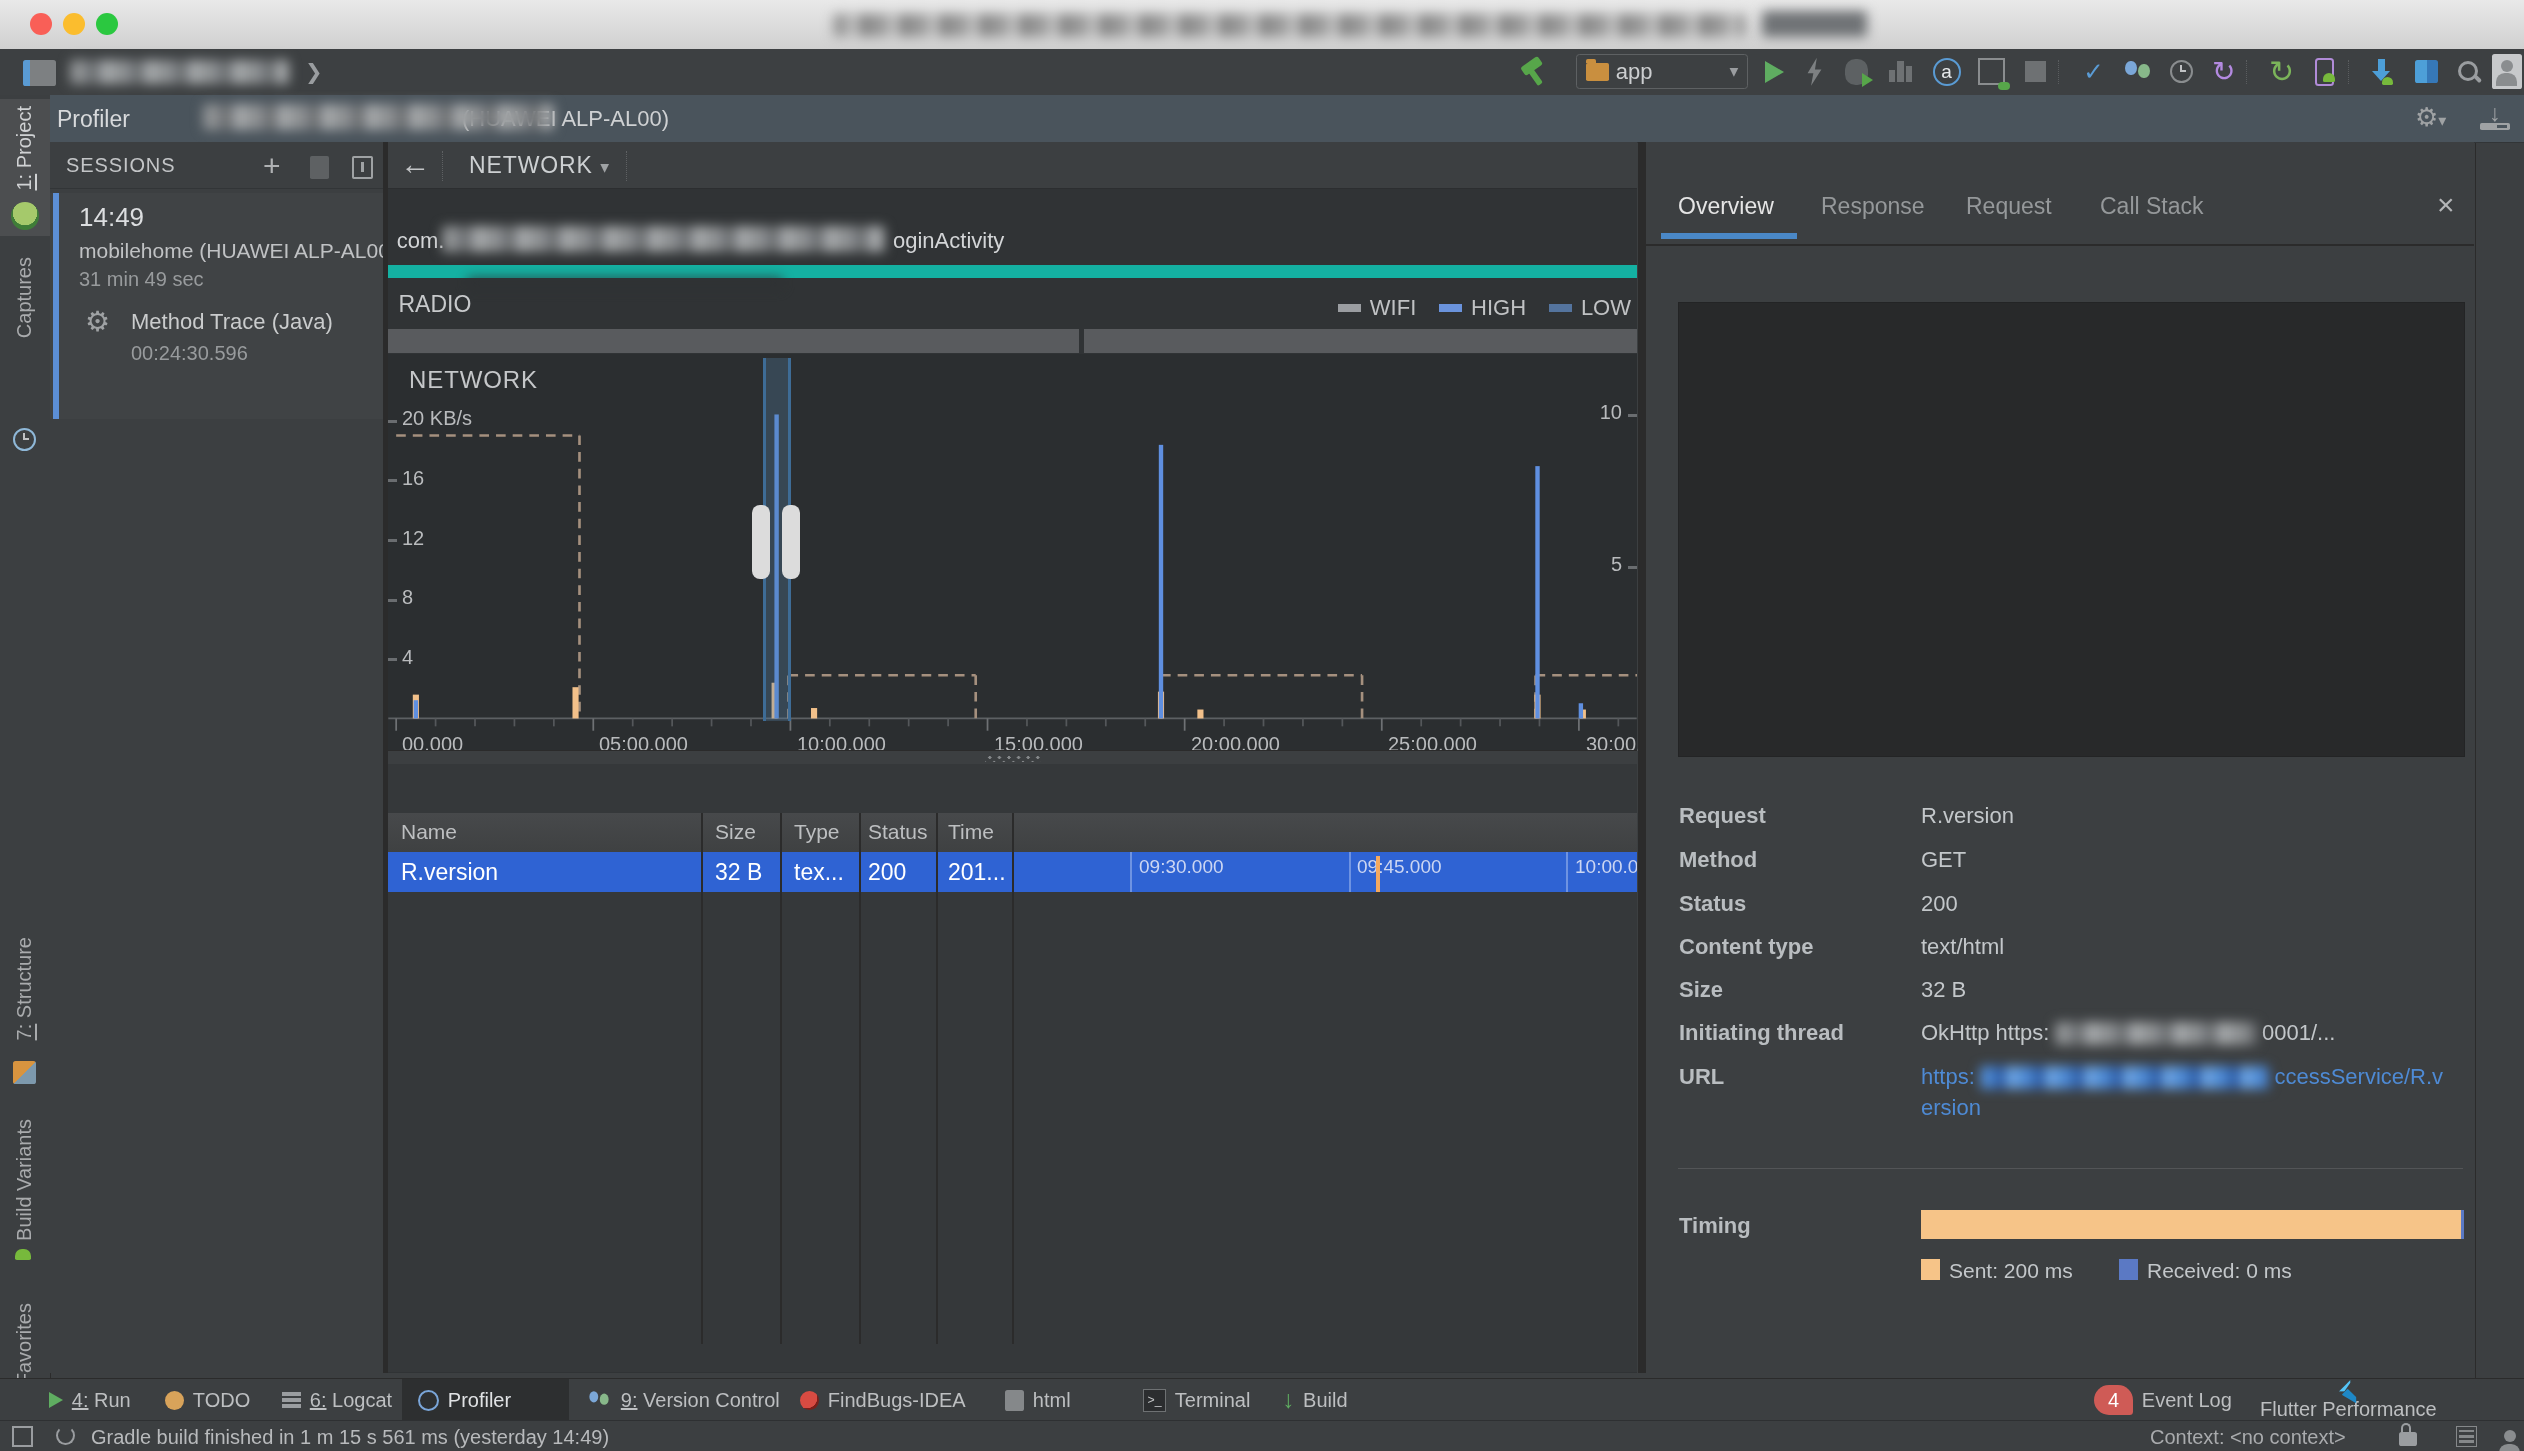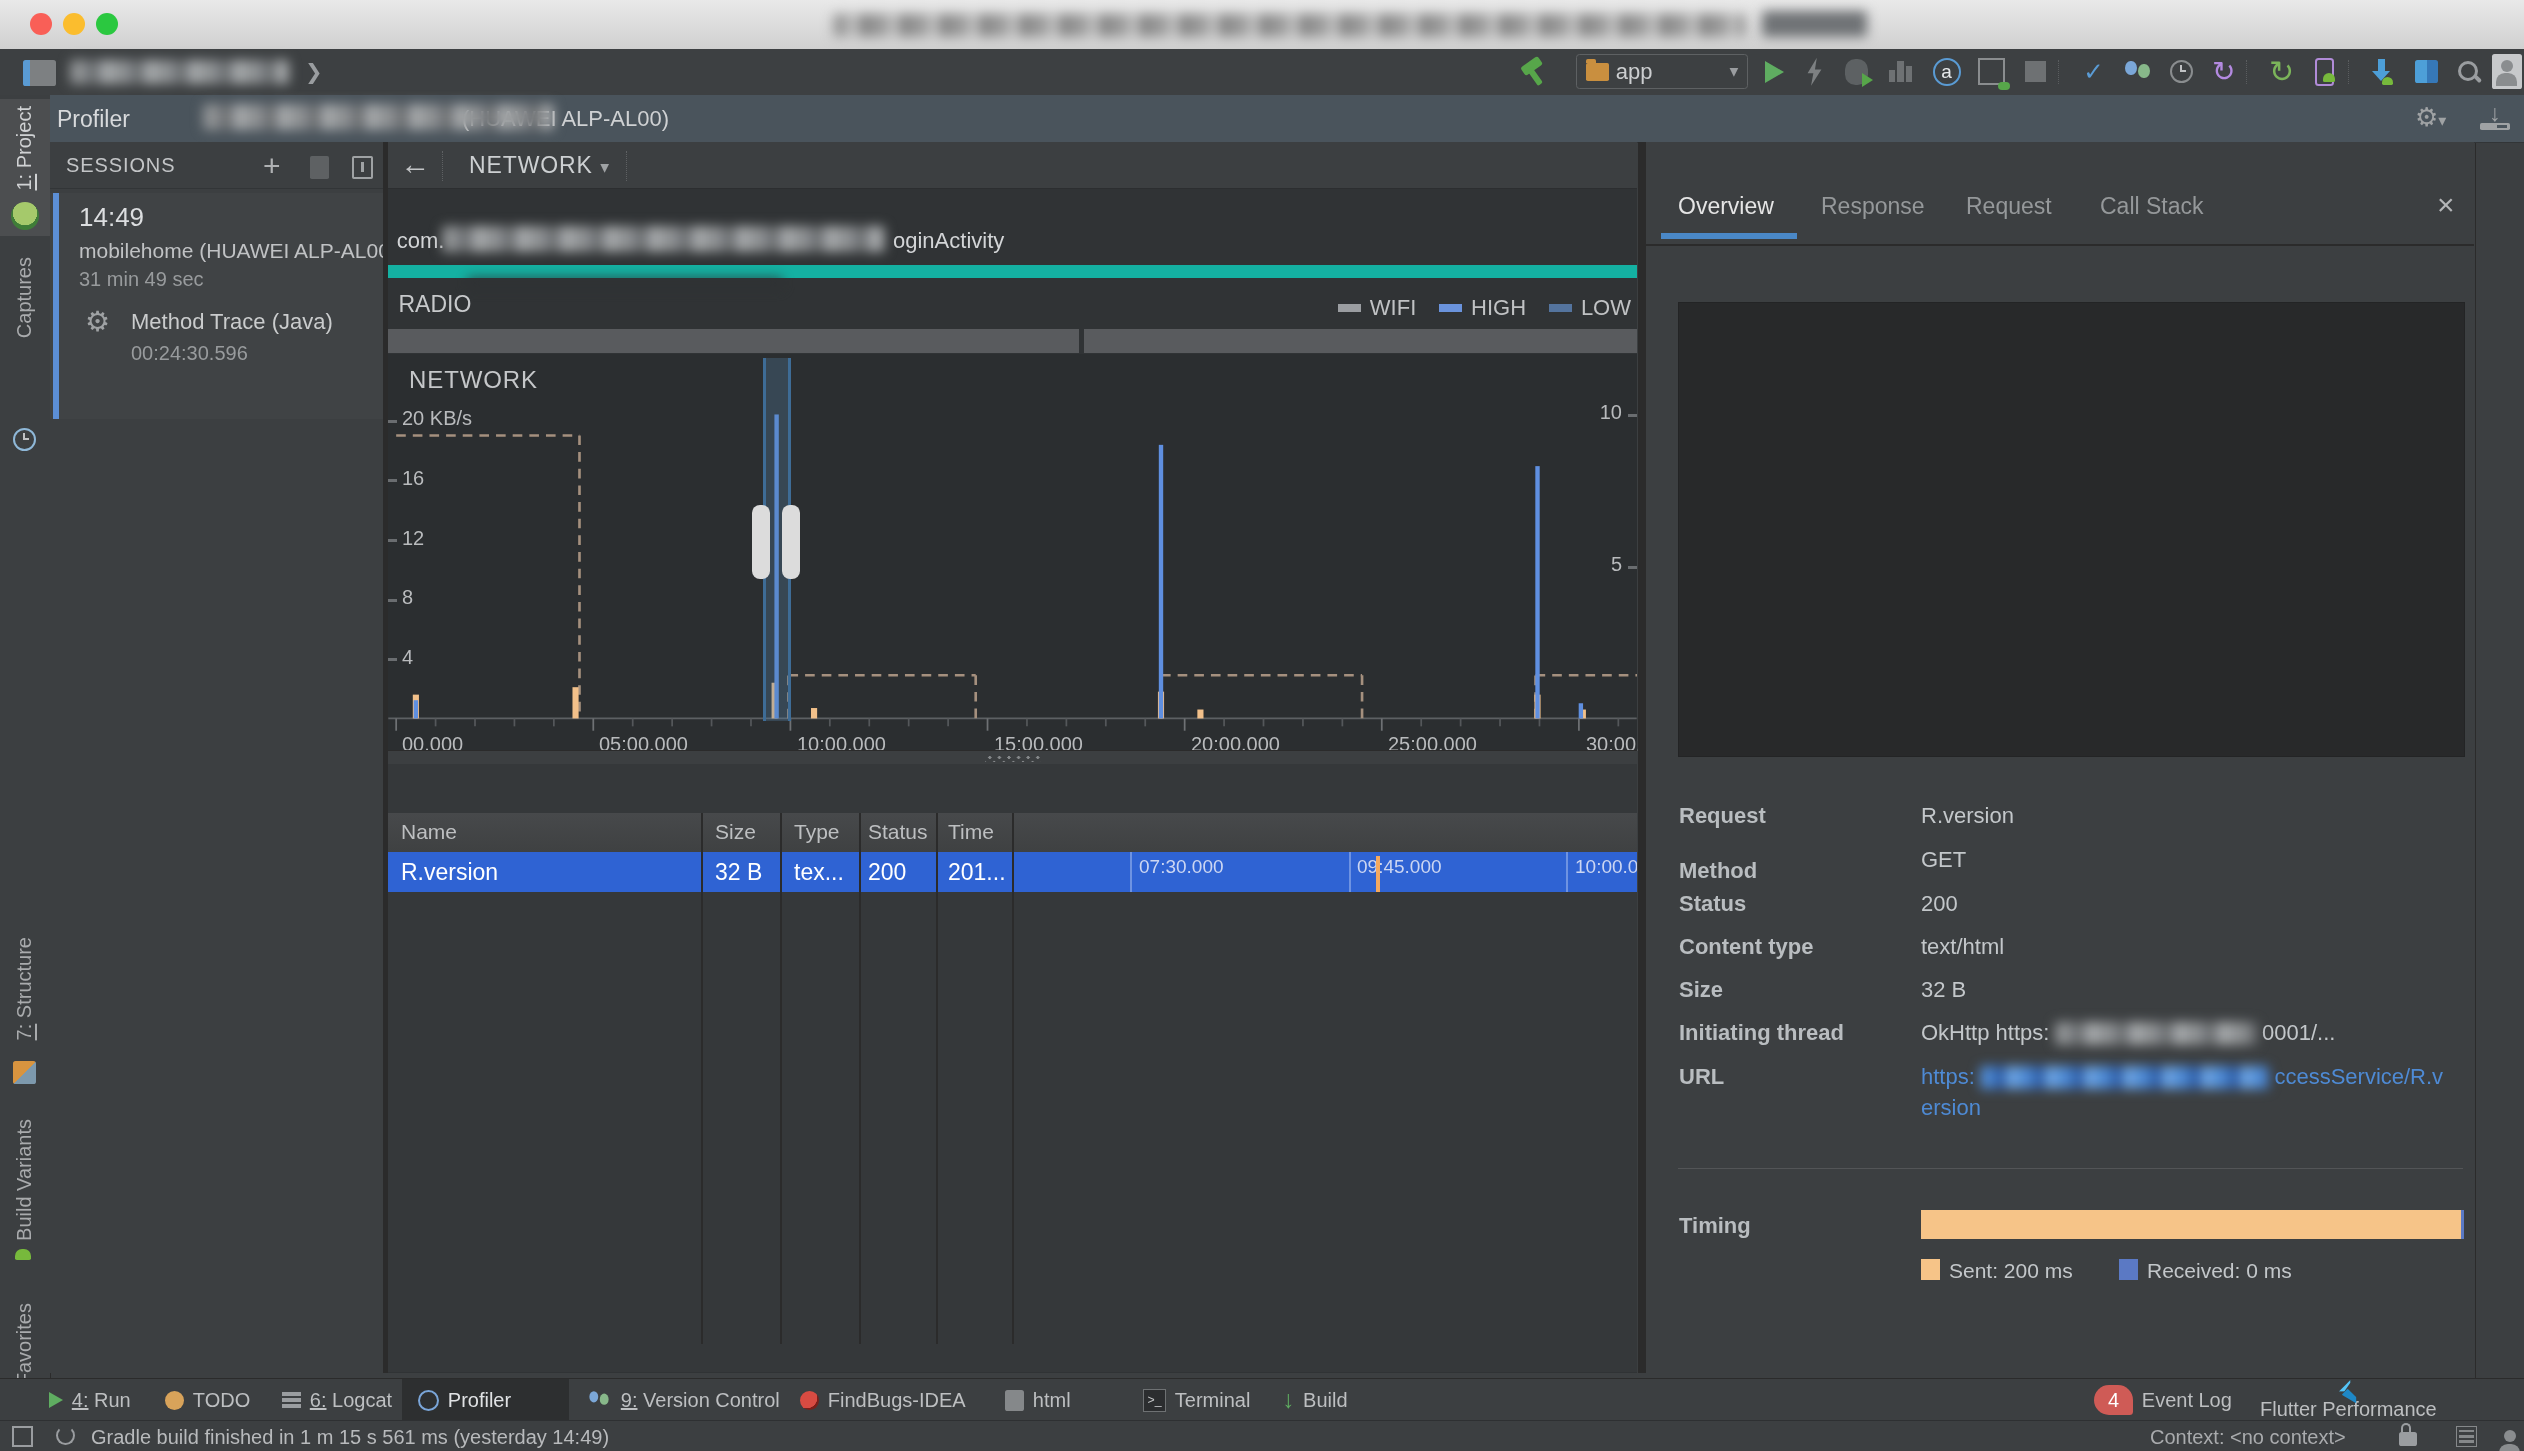--- a/index.html
+++ b/index.html
@@ -395,21 +395,21 @@
       </div>
 
       <div class="abs" style="left:0;top:88px;width:1249px;height:40px;background:#2f63d3;">
         <div class="abs txt" style="left:13px;top:7px;font-size:23px;color:#fff;">R.version</div>
         <div class="abs txt" style="left:327px;top:7px;font-size:23px;color:#fff;">32 B</div>
         <div class="abs txt" style="left:406px;top:7px;font-size:23px;color:#fff;">tex...</div>
         <div class="abs txt" style="left:480px;top:7px;font-size:23px;color:#fff;">200</div>
         <div class="abs txt" style="left:560px;top:7px;font-size:23px;color:#fff;">201...</div>
         <div id="row-timeline" class="abs" style="left:624px;top:0;width:625px;height:40px;overflow:hidden;">
             <div class="abs" style="left: 118px; top: 0px; width: 1.8px; height: 40px; background: rgba(230, 238, 255, 0.35);"></div>
-            <div class="abs txt" style="left: 127px; top: 3.5px; font-size: 19px; color: rgb(204, 214, 242);">07:30.000</div>
+            <div class="abs txt" style="left: 127px; top: 3.5px; font-size: 19px; color: rgb(204, 214, 242);">09:30.000</div>
             <div class="abs" style="left: 337px; top: 0px; width: 1.8px; height: 40px; background: rgba(230, 238, 255, 0.35);"></div>
             <div class="abs txt" style="left: 345px; top: 3.5px; font-size: 19px; color: rgb(204, 214, 242);">09:45.000</div>
             <div class="abs" style="left: 554px; top: 0px; width: 1.8px; height: 40px; background: rgba(230, 238, 255, 0.35);"></div>
             <div class="abs txt" style="left: 563px; top: 3.5px; font-size: 19px; color: rgb(204, 214, 242);">10:00.00</div>
             <div class="abs" style="left: 364px; top: 4.4px; width: 3.5px; height: 36px; background: rgb(244, 169, 95);"></div>
           </div>
       </div>
 
       <div class="abs colsep" style="left:313px;top:49px;height:531px;"></div>
       <div class="abs colsep" style="left:392px;top:49px;height:531px;"></div>
@@ -426,21 +426,21 @@
     <div class="abs txt" style="left:320px;top:51px;font-size:23px;color:#95989a;">Request</div>
     <div class="abs txt" style="left:454px;top:51px;font-size:23px;color:#95989a;">Call Stack</div>
     <div class="abs" style="left:15px;top:91px;width:136px;height:6.1px;background:#4a88c7;"></div>
     <div class="abs txt" style="left:791px;top:46px;font-size:30px;color:#b4b6b8;"><span>×</span></div>
     <div class="abs" style="left:0;top:102px;width:828px;height:1.8px;background:#2b2b2b;"></div>
 
     <div class="abs" style="left:32px;top:160px;width:785px;height:453px;background:#28292a;border:0.9px solid #232425;"></div>
 
     <div class="abs fieldlab" style="left:33px;top:661px;">Request</div>
     <div class="abs fieldval" style="left:275px;top:661px;">R.version</div>
-    <div class="abs fieldlab" style="left:33px;top:705px;margin-top:11px;">Method</div>
+    <div class="abs fieldlab" style="left:33px;top:705px;">Method</div>
     <div class="abs fieldval" style="left:275px;top:705px;">GET</div>
     <div class="abs fieldlab" style="left:33px;top:749px;">Status</div>
     <div class="abs fieldval" style="left:275px;top:749px;">200</div>
     <div class="abs fieldlab" style="left:33px;top:792px;">Content type</div>
     <div class="abs fieldval" style="left:275px;top:792px;">text/html</div>
     <div class="abs fieldlab" style="left:33px;top:835px;">Size</div>
     <div class="abs fieldval" style="left:275px;top:835px;">32 B</div>
     <div class="abs fieldlab" style="left:33px;top:878px;">Initiating thread</div>
     <div class="abs fieldval" style="left:275px;top:878px;display:flex;align-items:center;gap:5.3px;">
       <span>OkHttp https:</span>

